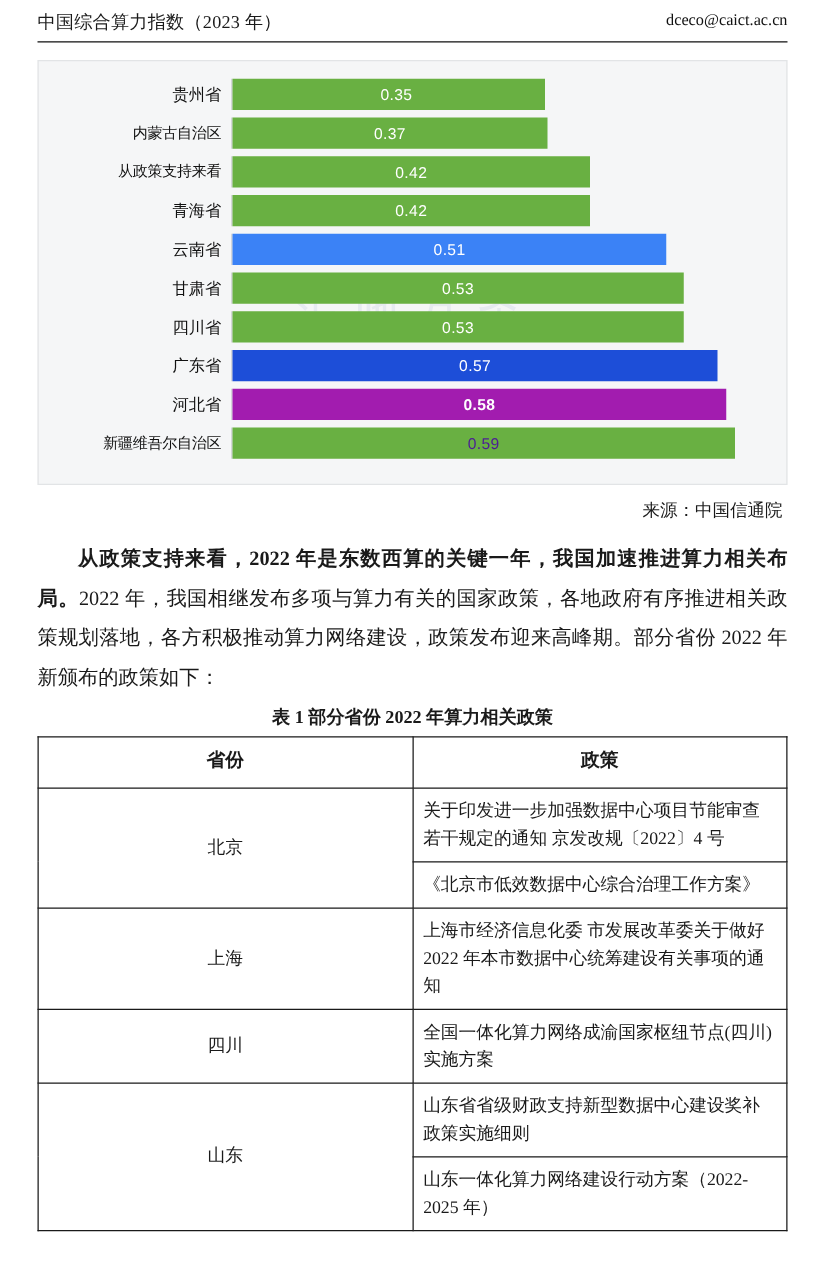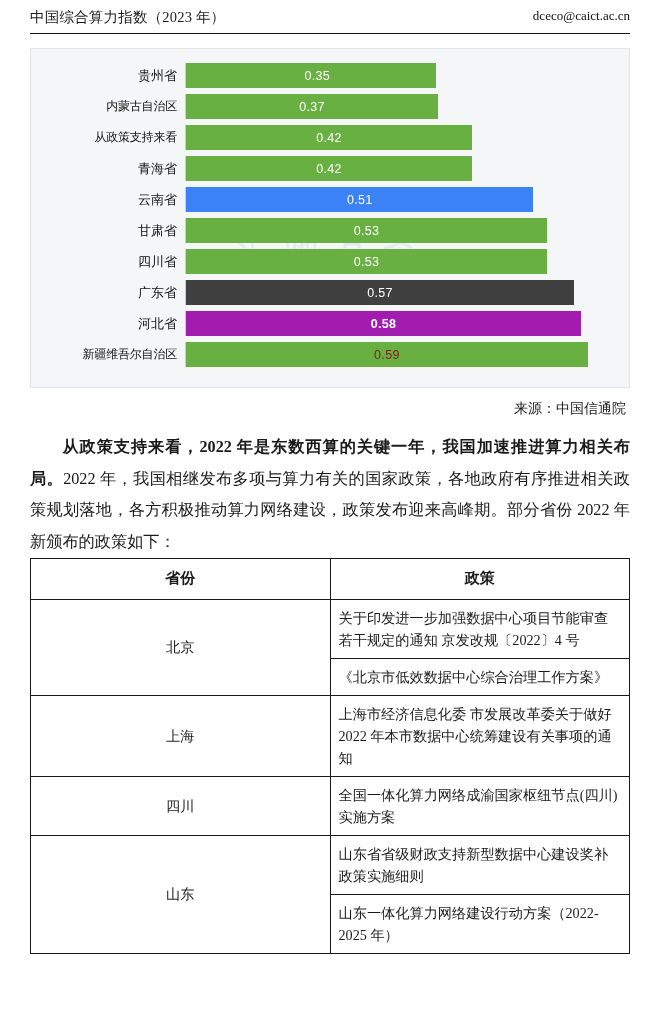--- a/index.html
+++ b/index.html
@@ -235,50 +235,51 @@
           <div class="bar-label">四川省</div>
           <div class="bar-track">
             <div class="bar" style="width: 84.127%; background: rgb(105, 176, 66);">
               <span class="bar-value" style="color: rgb(255, 255, 255);">0.53</span>
             </div>
           </div>
         </div>
         <div class="bar-row">
           <div class="bar-label">广东省</div>
           <div class="bar-track">
-            <div class="bar" style="width: 90.4762%; background: #404040; text-align: right;">
+            <div class="bar" style="width: 90.4762%; background: #1d4ed8; text-align: right;">
               <span class="bar-value" style="color: rgb(255, 255, 255);">0.57</span>
             </div>
           </div>
         </div>
         <div class="bar-row">
           <div class="bar-label">河北省</div>
           <div class="bar-track">
             <div class="bar" style="width: 92.0635%; background: #a21caf; font-weight: bold;">
               <span class="bar-value" style="color: rgb(255, 255, 255);">0.58</span>
             </div>
           </div>
         </div>
         <div class="bar-row">
           <div class="bar-label long">新疆维吾尔自治区</div>
           <div class="bar-track">
             <div class="bar" style="width: 93.6508%; background: rgb(105, 176, 66);">
-              <span class="bar-value" style="color: #7f1d1d;">0.59</span>
+              <span class="bar-value" style="color: #4c1d95;">0.59</span>
             </div>
           </div>
         </div>
       </div>
   </div>
 
   <div class="source">来源：中国信通院</div>
 
   <div class="body-text">
     <span class="b">从政策支持来看，2022 年是东数西算的关键一年，我国加速推进算力相关布局。</span><span>2022 年，我国相继发布多项与算力有关的国家政策，各地政府有序推进相关政策规划落地，各方积极推动算力网络建设，政策发布迎来高峰期。部分省份 2022 年新颁布的政策如下：</span>
   </div>
 
+  <div class="table-caption">表  1 部分省份 2022 年算力相关政策</div>
 
   <table class="policy">
     <thead>
       <tr>
         <th class="prov">省份</th>
         <th>政策</th>
       </tr>
     </thead>
     <tbody id="policy-body">
         <tr>

